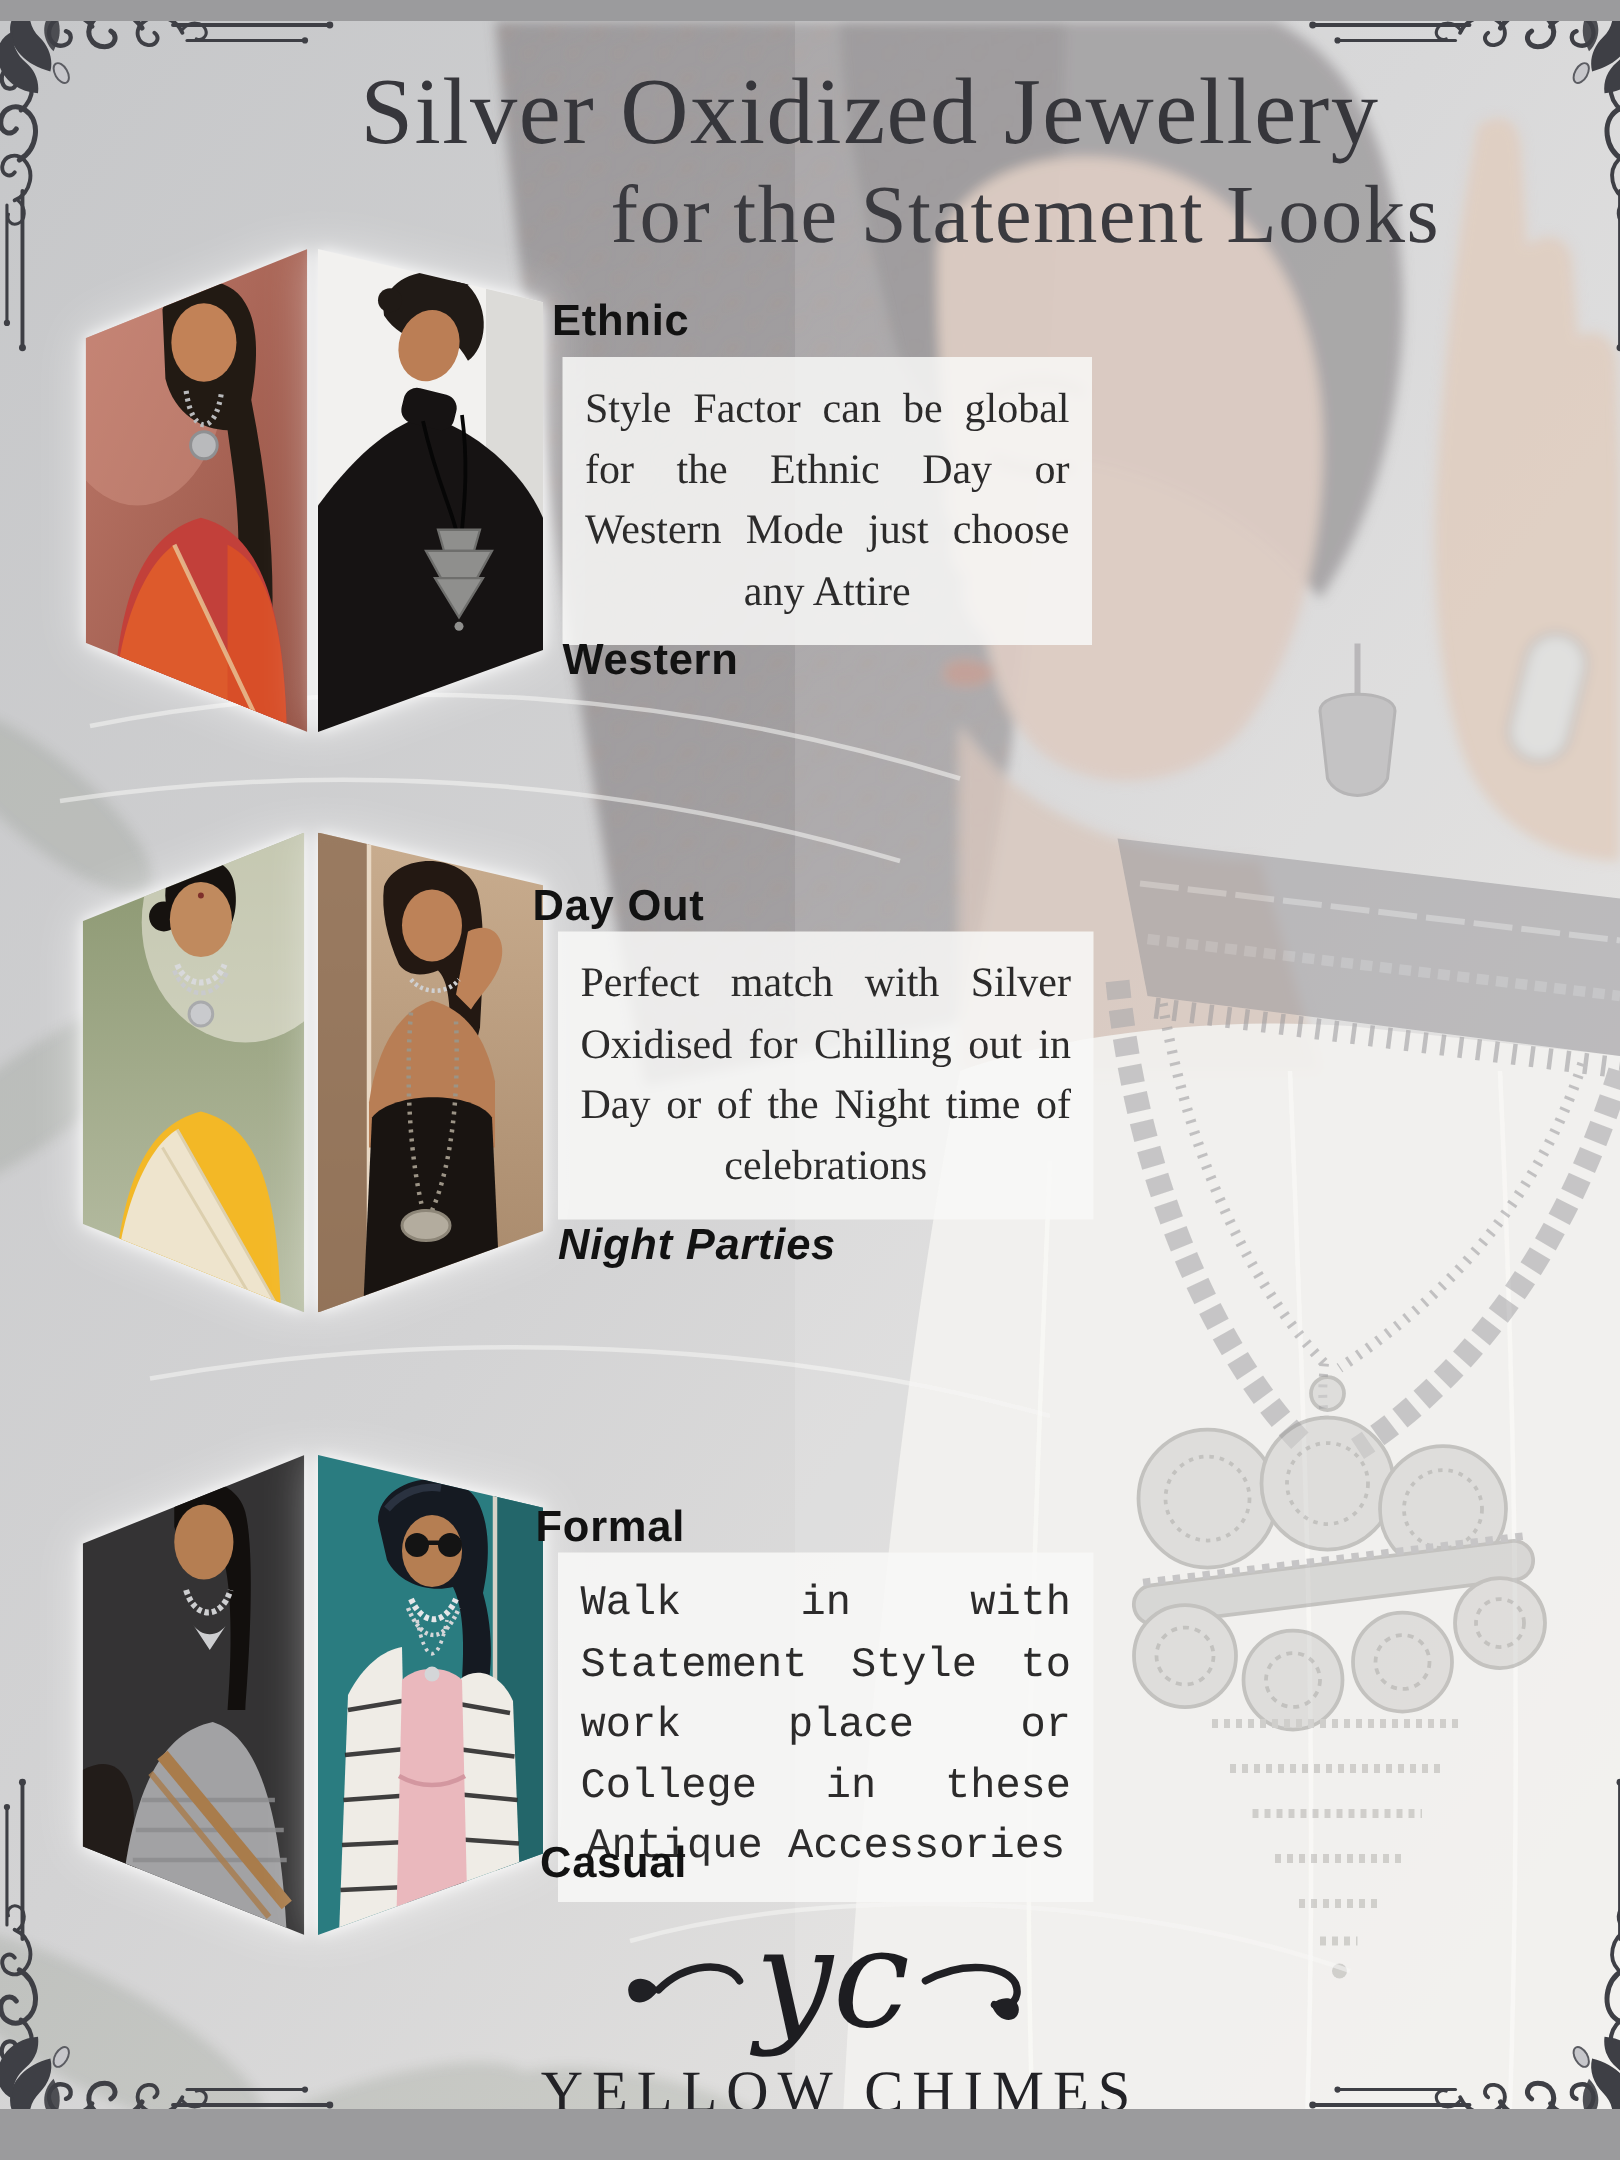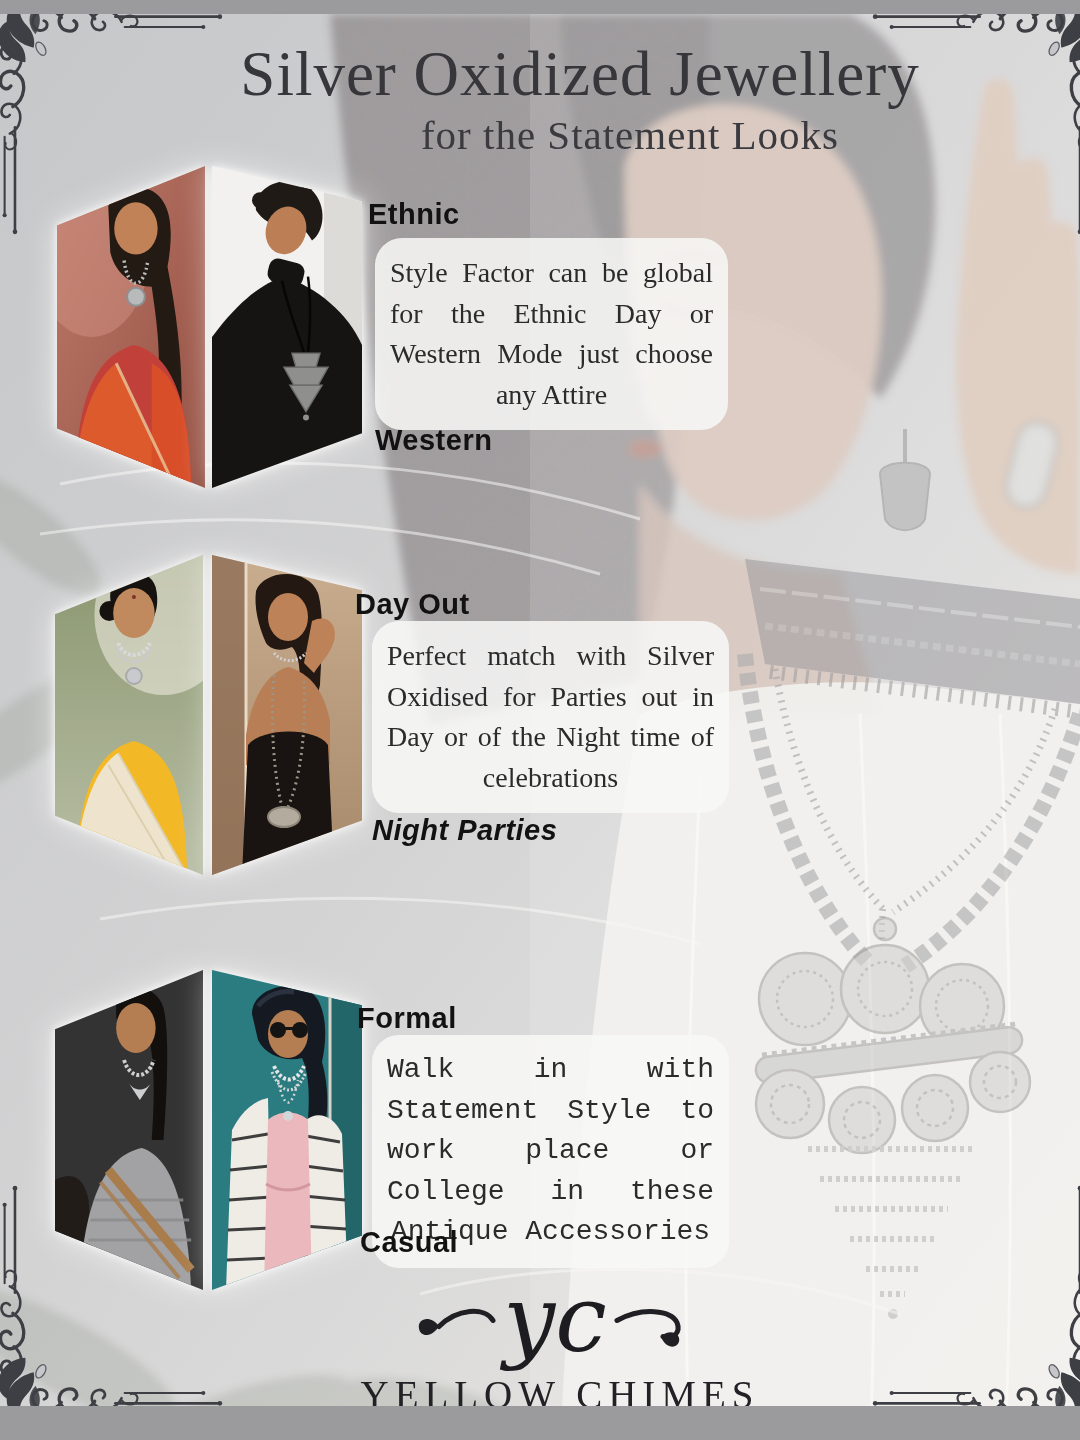--- a/index.html
+++ b/index.html
@@ -11,22 +11,22 @@
   .corner{position:absolute;width:238px;height:238px;pointer-events:none;}
   .corner svg{width:100%;height:100%;color:#3e3f45;}
   .corner.tl{left:-14px;top:-16px;}
   .corner.tr{right:-14px;top:-16px;transform:scaleX(-1);}
   .corner.bl{left:-14px;bottom:-16px;transform:scaleY(-1);}
   .corner.br{right:-14px;bottom:-16px;transform:scale(-1,-1);}
 
   
   .title{position:absolute;left:140px;top:24px;width:880px;text-align:center;
          font-size:63px;color:#36363b;letter-spacing:1px;white-space:nowrap;}
-  .subtitle{position:absolute;left:300px;top:97px;width:660px;text-align:center;
-         font-size:41px;color:#3a3a3f;letter-spacing:1px;white-space:nowrap;}
+  .subtitle{position:absolute;left:300px;top:97px;width:660px;text-align:right;
+         font-size:55px;color:#3a3a3f;letter-spacing:1px;white-space:nowrap;}
 
   
   .pair{position:absolute;width:307px;height:320px;}
   .panel{position:absolute;top:0;bottom:0;
          filter:drop-shadow(0 0 5px rgba(255,255,255,.95)) drop-shadow(0 0 16px rgba(255,255,255,.55));}
   .p-left{left:0;width:148px;}
   .p-right{right:0;width:150px;}
   .clip{width:100%;height:100%;}
   .p-left  .clip{clip-path:polygon(0 18.5%,100% 0,100% 100%,0 81.5%);}
   .p-right .clip{clip-path:polygon(0 0,100% 11%,100% 83%,0 100%);}
@@ -34,21 +34,21 @@
 
   #s1 .pair{left:57px;top:152px;width:305px;height:322px;}
   #s2 .pair{left:55px;top:541px;}
   #s3 .pair{left:55px;top:956px;}
 
   
   .lbl{position:absolute;font-family:"Liberation Sans",sans-serif;font-weight:700;
        font-size:29px;color:#121212;letter-spacing:.5px;text-align:center;}
   .desc{position:absolute;margin:0;background:rgba(248,248,247,.86);
         padding:15px 15px;font-size:28px;line-height:1.45;color:#2c2b2b;
-        text-align:justify;text-align-last:center;border-radius:27px;}
+        text-align:justify;text-align-last:center;}
   .lbl-right{text-align:left;}
 
   #s1 .lbl-left{left:368px;top:184px;}
   #s1 .desc{left:375px;top:224px;width:323px;}
   #s1 .lbl-right{left:375px;top:410px;width:353px;}
 
   #s2 .lbl-left{left:355px;top:574px;}
   #s2 .desc{left:372px;top:607px;width:327px;}
   #s2 .lbl-right{left:372px;top:800px;width:357px;font-style:italic;}
 
@@ -309,21 +309,21 @@
           <path d="M34,180 C40,140 56,118 76,112 C98,118 112,136 118,166 L118,210 L34,210 Z" fill="#b87e55"></path>
           <path d="M30,320 L36,190 C50,172 104,172 116,190 L122,320 Z" fill="#191411"></path>
           <path d="M62,98 C70,108 86,108 94,98" stroke="#cfd0d2" stroke-width="3" fill="none" stroke-dasharray="2 2"></path>
           <path d="M62,120 C58,170 62,220 70,252 M92,126 C94,170 90,220 76,252" stroke="#9c9486" stroke-width="3" fill="none" stroke-dasharray="2 4"></path>
           <ellipse cx="72" cy="262" rx="16" ry="10" fill="#b3ac9e" stroke="#8d8678" stroke-width="2"></ellipse>
         </svg>
       </div>
         </div>
     </div>
     <div class="lbl lbl-left">Day Out</div>
-    <p class="desc">Perfect match with Silver Oxidised for Parties out in Day or of the Night time of celebrations</p>
+    <p class="desc">Perfect match with Silver Oxidised for Chilling out in Day or of the Night time of celebrations</p>
     <div class="lbl lbl-right">Night Parties</div>
   </section>
 
   <section id="s3">
     <div class="pair">
       <div class="panel p-left">
           <div class="clip">
         <svg viewBox="0 0 150 320" preserveAspectRatio="none">
           <rect width="150" height="320" fill="#343334"></rect>
           <path d="M0,320 L0,210 C20,200 30,210 34,230 L40,320 Z" fill="#221c19"></path>

